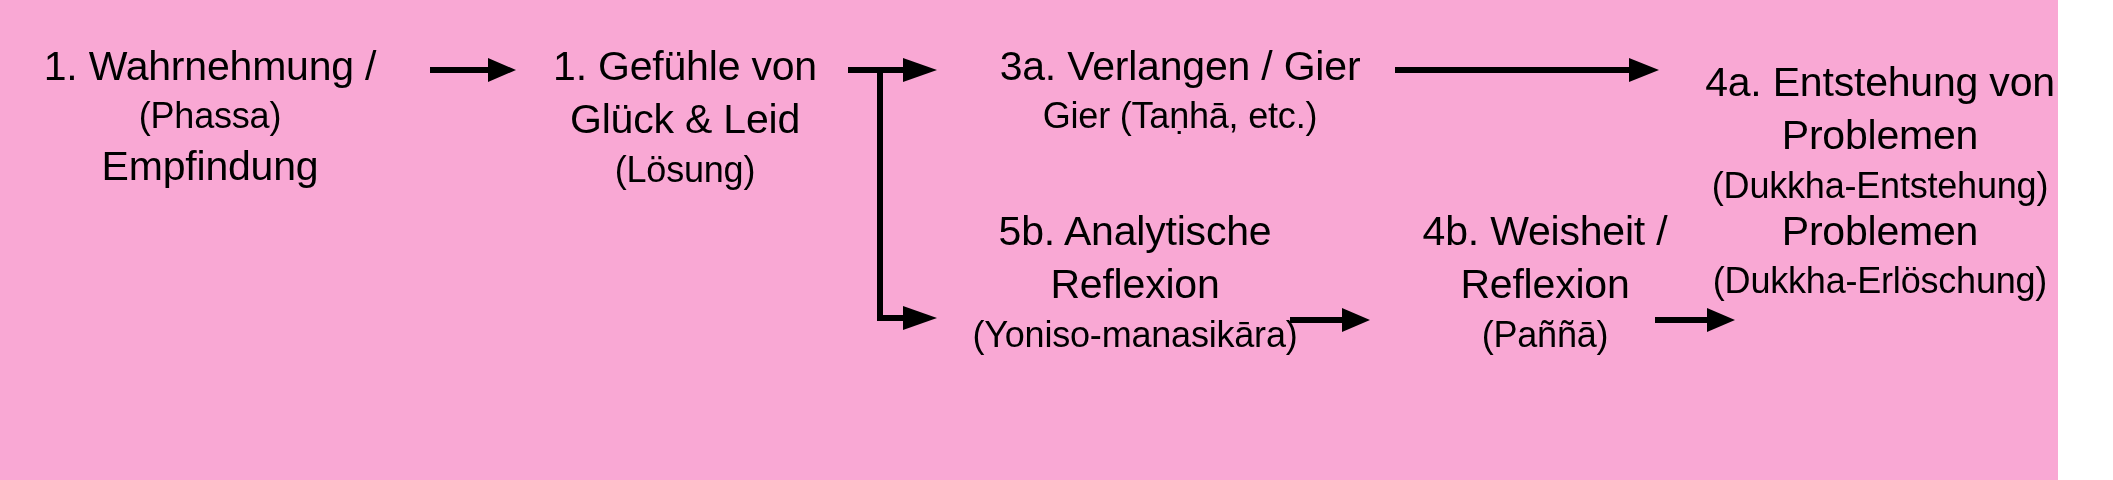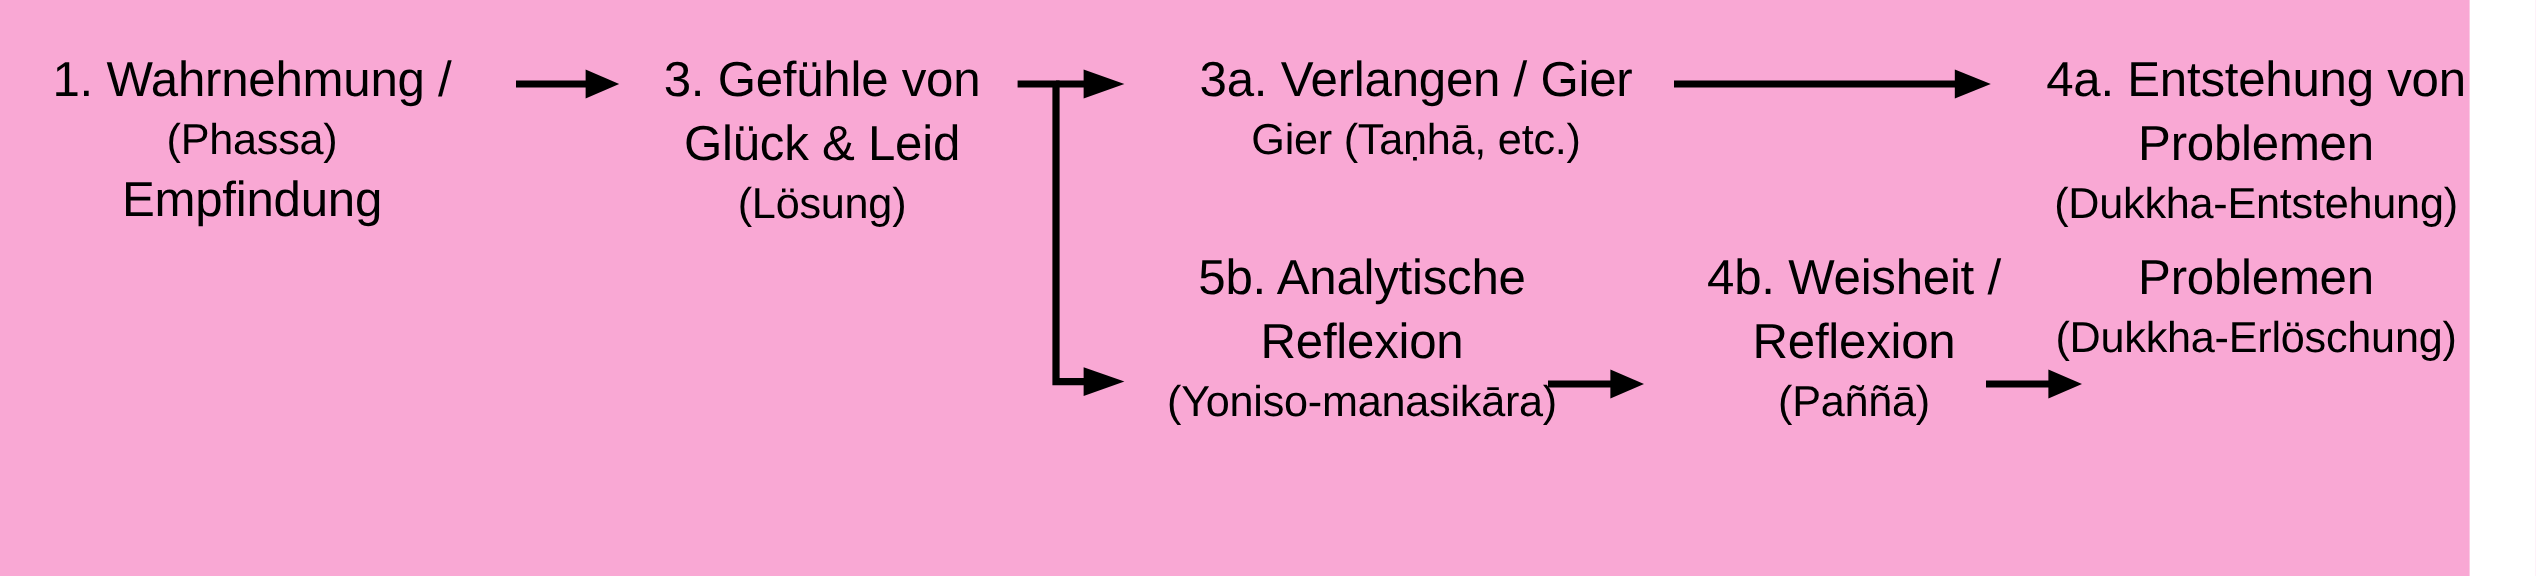--- a/index.html
+++ b/index.html
@@ -63,21 +63,21 @@
     <span class="line line-sub">(Phassa)</span>
     <span class="line line-main">Empfindung</span>
   </div>
 
   <svg class="arrow-svg" style="left:430px; top:55px;" width="90" height="30" viewBox="0 0 90 30">
     <line x1="0" y1="15" x2="62" y2="15"></line>
     <polygon points="58,3 86,15 58,27"></polygon>
   </svg>
 
   <div class="node" style="left:525px; top:40px; width:320px;">
-    <span class="line line-main">3. Gefühle von</span>
+    <span class="line line-main">1. Gefühle von</span>
     <span class="line line-main">Glück &amp; Leid</span>
     <span class="line line-sub">(Lösung)</span>
   </div>
 
   <svg class="arrow-svg" style="left:845px; top:50px;" width="110" height="285" viewBox="0 0 110 285">
     <polyline points="3,20 35,20 35,268 62,268"></polyline>
     <line x1="35" y1="20" x2="62" y2="20"></line>
     <polygon points="58,8 92,20 58,32"></polygon>
     <polygon points="58,256 92,268 58,280"></polygon>
   </svg>
@@ -85,21 +85,21 @@
   <div class="node" style="left:965px; top:40px; width:430px;">
     <span class="line line-main">3a. Verlangen / Gier</span>
     <span class="line line-sub">Gier (Taṇhā, etc.)</span>
   </div>
 
   <svg class="arrow-svg" style="left:1395px; top:55px;" width="270" height="30" viewBox="0 0 270 30">
     <line x1="0" y1="15" x2="238" y2="15"></line>
     <polygon points="234,3 264,15 234,27"></polygon>
   </svg>
 
-  <div class="node" style="left:1655px; top:40px; width:450px;">
+  <div class="node" style="left:1655px; top:56px; width:450px;">
     <span class="line line-main">4a. Entstehung von</span>
     <span class="line line-main">Problemen</span>
     <span class="line line-sub">(Dukkha-Entstehung)</span>
   </div>
 
   <div class="node" style="left:945px; top:205px; width:380px;">
     <span class="line line-main">5b. Analytische</span>
     <span class="line line-main">Reflexion</span>
     <span class="line line-sub">(Yoniso-manasikāra)</span>
   </div>

